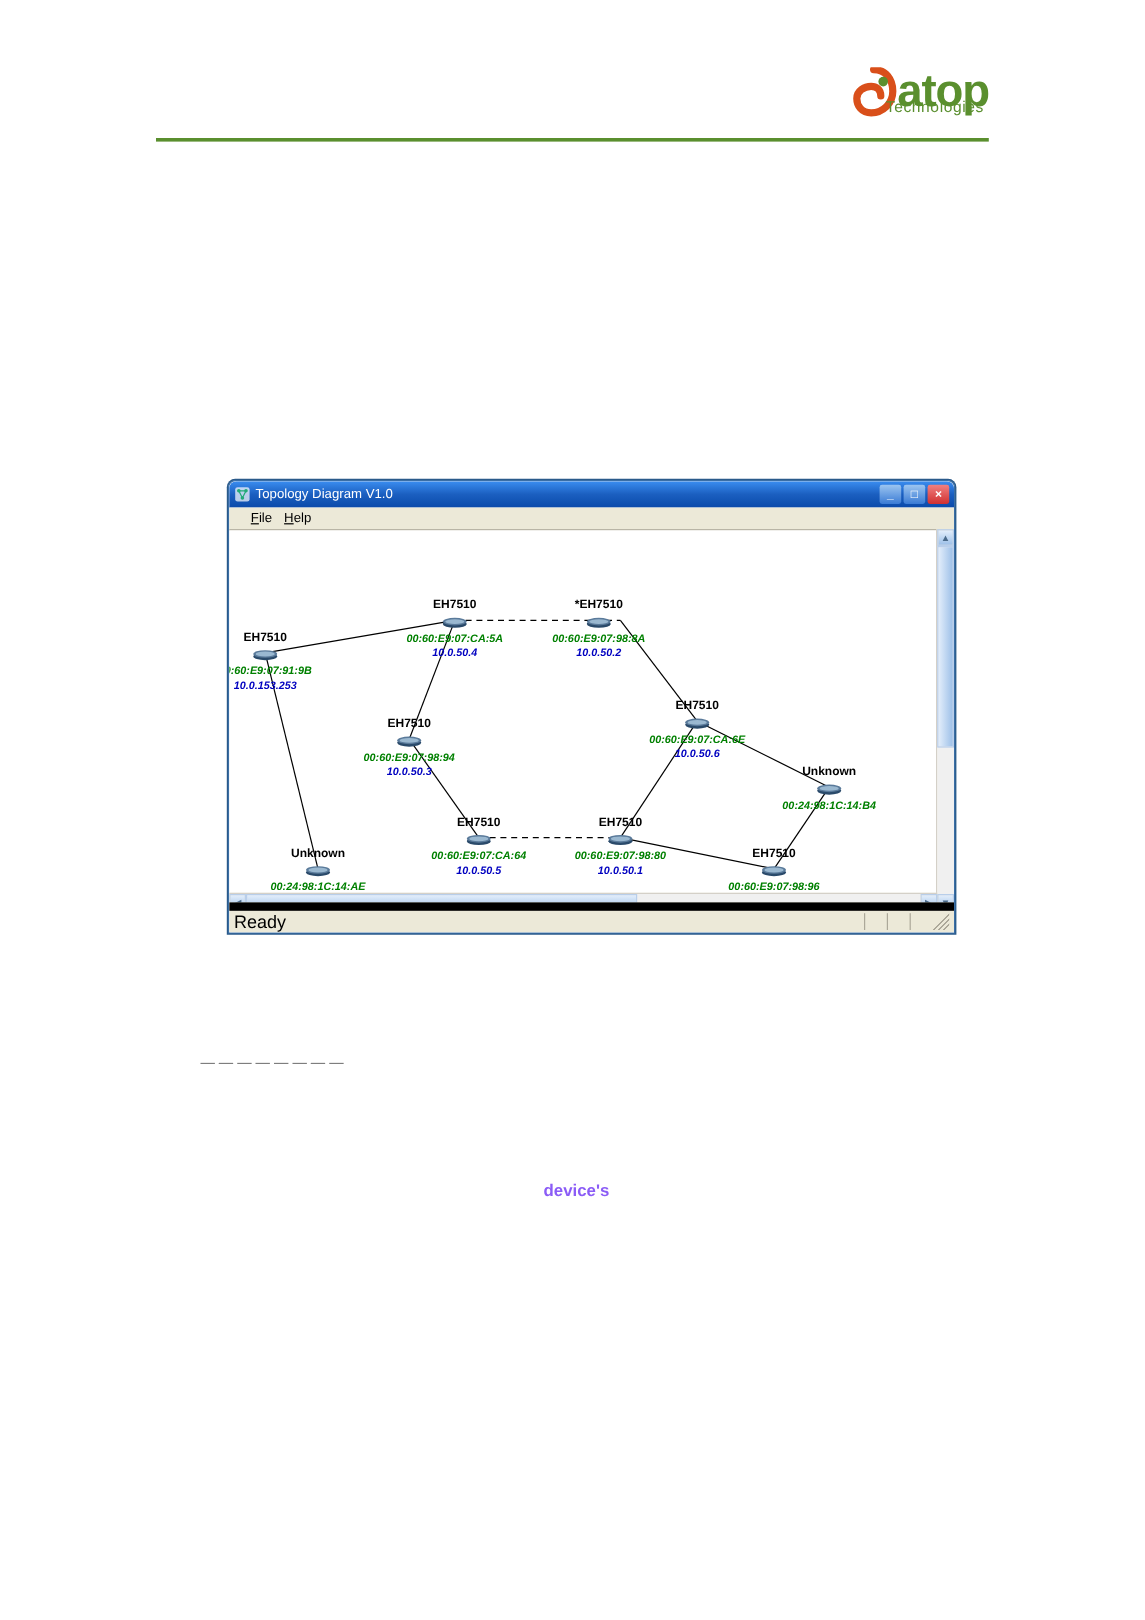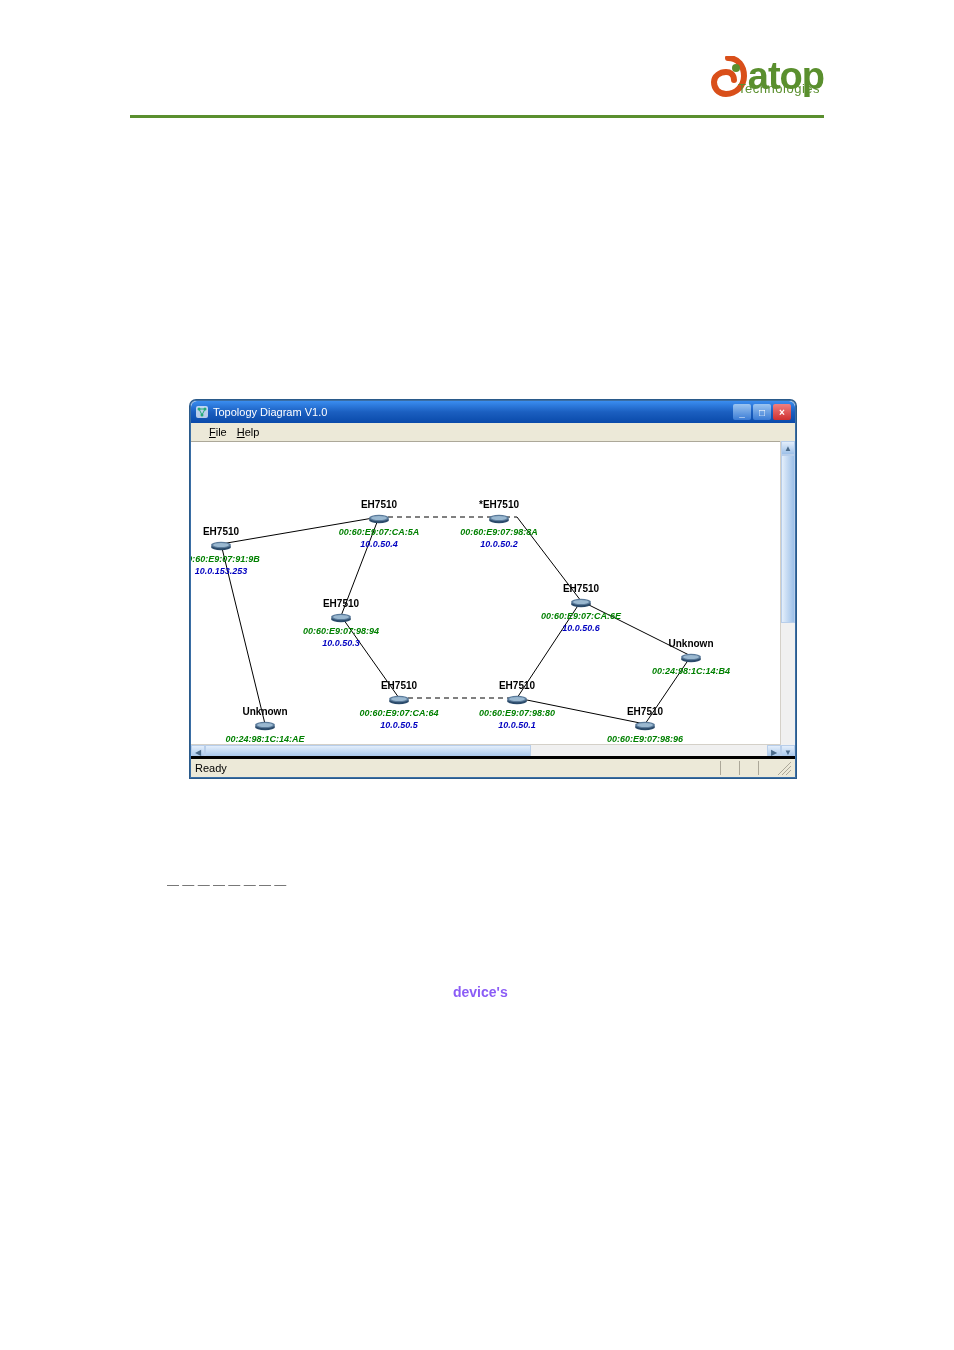--- a/index.html
+++ b/index.html
@@ -146,22 +146,22 @@
   }
   .scroll-track-v { flex: 1; background: #f0f0f0; position: relative; }
   .scroll-thumb-v { position: absolute; left:0; right:0; top:0; height: 58%; background: linear-gradient(to right,#e3eefb,#9dc0e8); border:1px solid #b8ceea; box-sizing:border-box; }
   .scroll-track-h { flex: 1; background: #f0f0f0; position: relative; }
   .scroll-thumb-h { position: absolute; top:0; bottom:0; left:0; width: 58%; background: linear-gradient(to bottom,#e3eefb,#9dc0e8); border:1px solid #b8ceea; box-sizing:border-box; }
   .statusbar {
     position: absolute;
     left: 0; right: 0; bottom: 0;
     height: 18px;
     background: #ece9d8;
-    border-top: 3px solid #000000;
-    font-size: 11px;
+    border-top: 7px solid #000000;
+    font-size: 15px;
     display: flex;
     align-items: center;
     padding: 0 4px;
   }
   .statusbar-cells {
     margin-left: auto;
     display: flex;
     gap: 0;
   }
   .statusbar-cells div {

